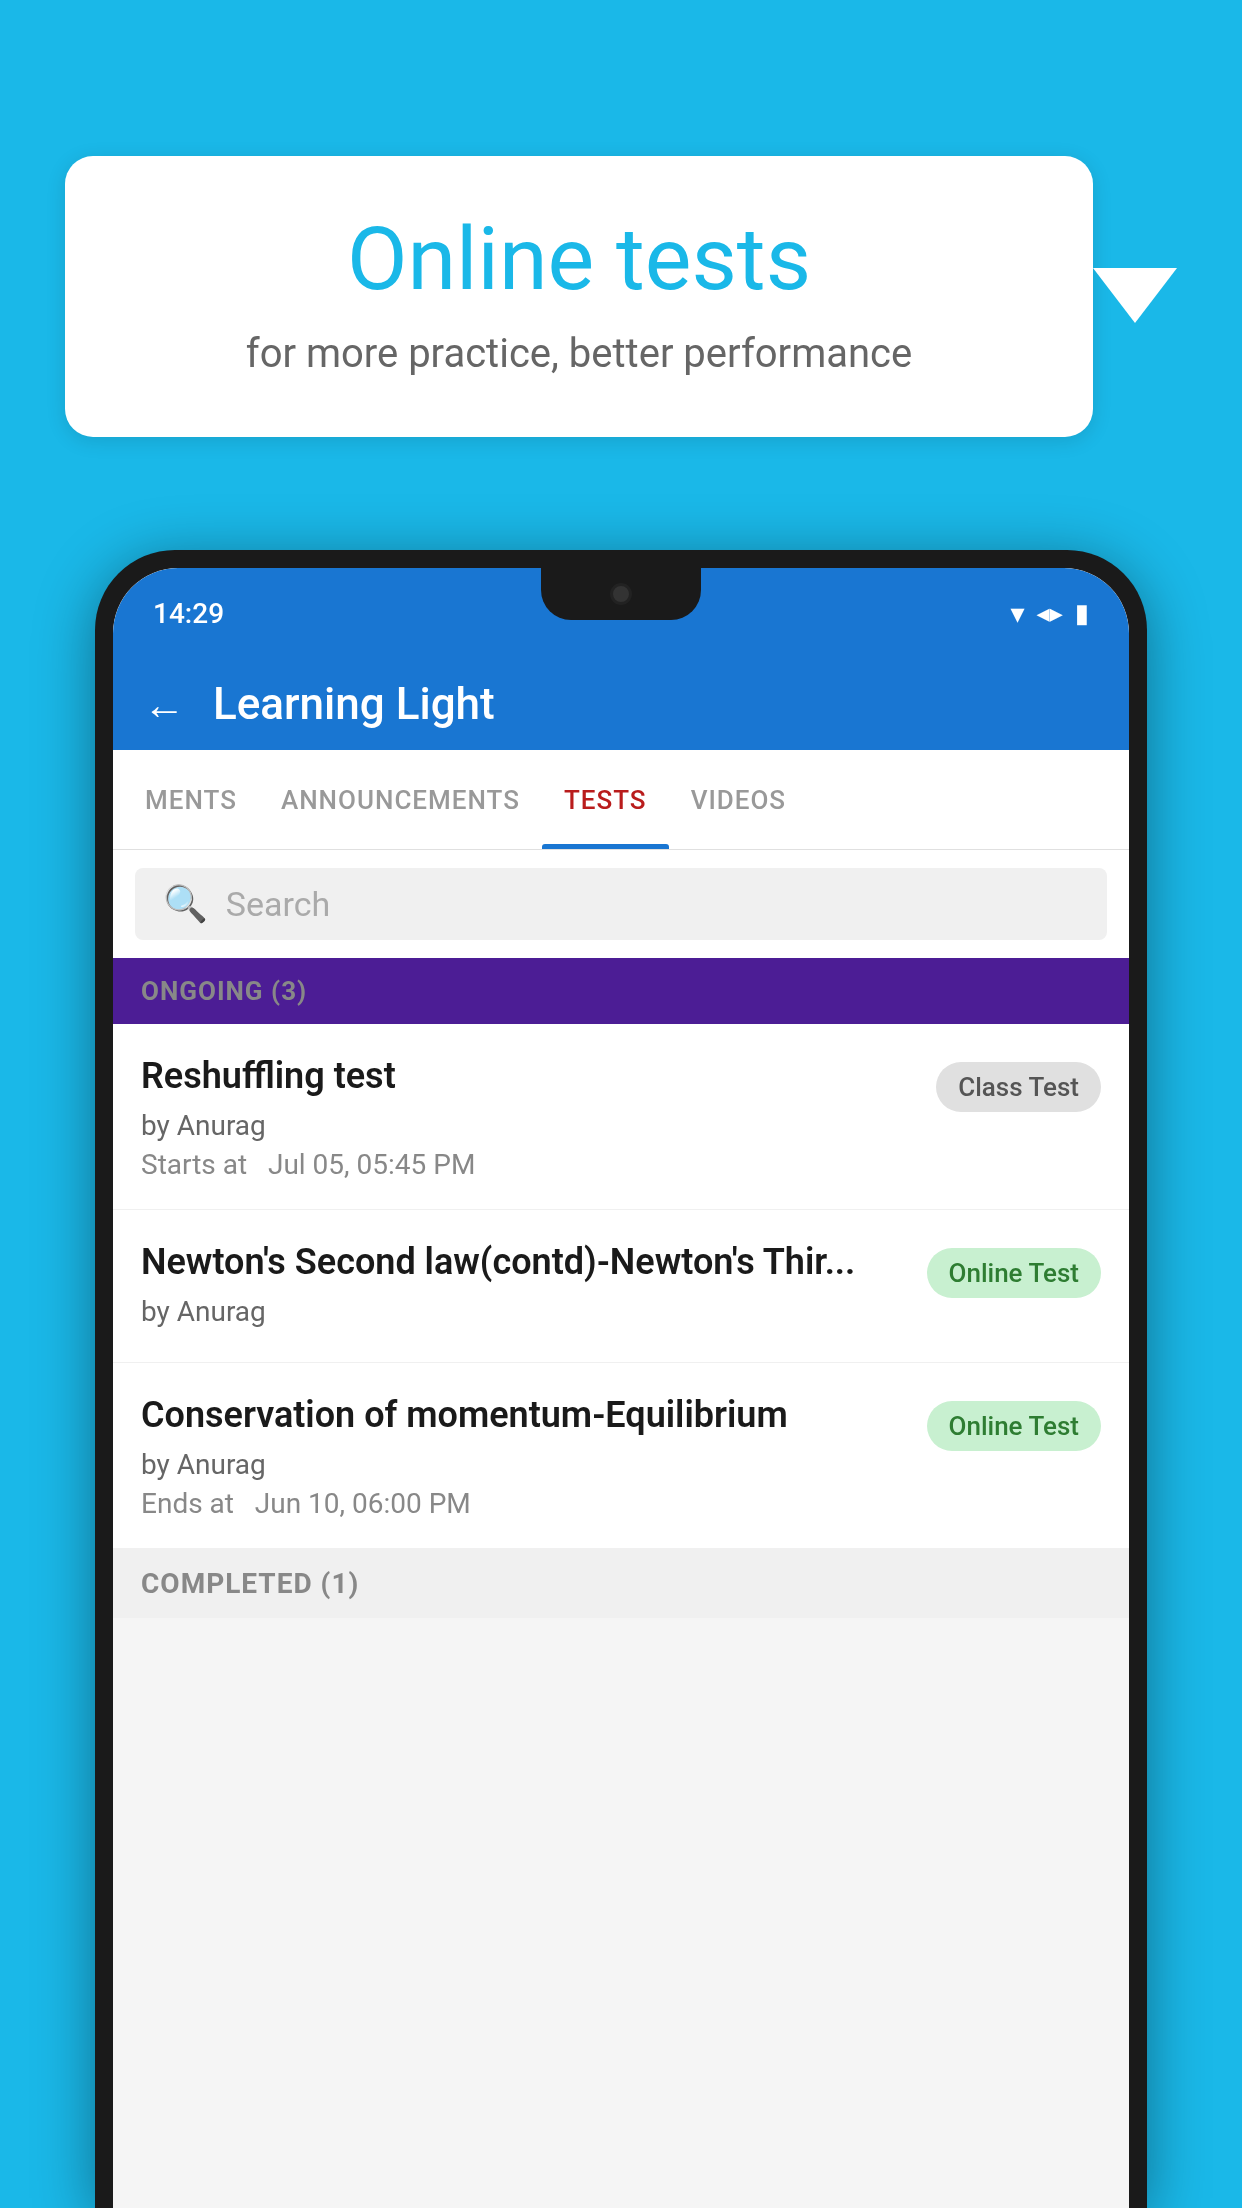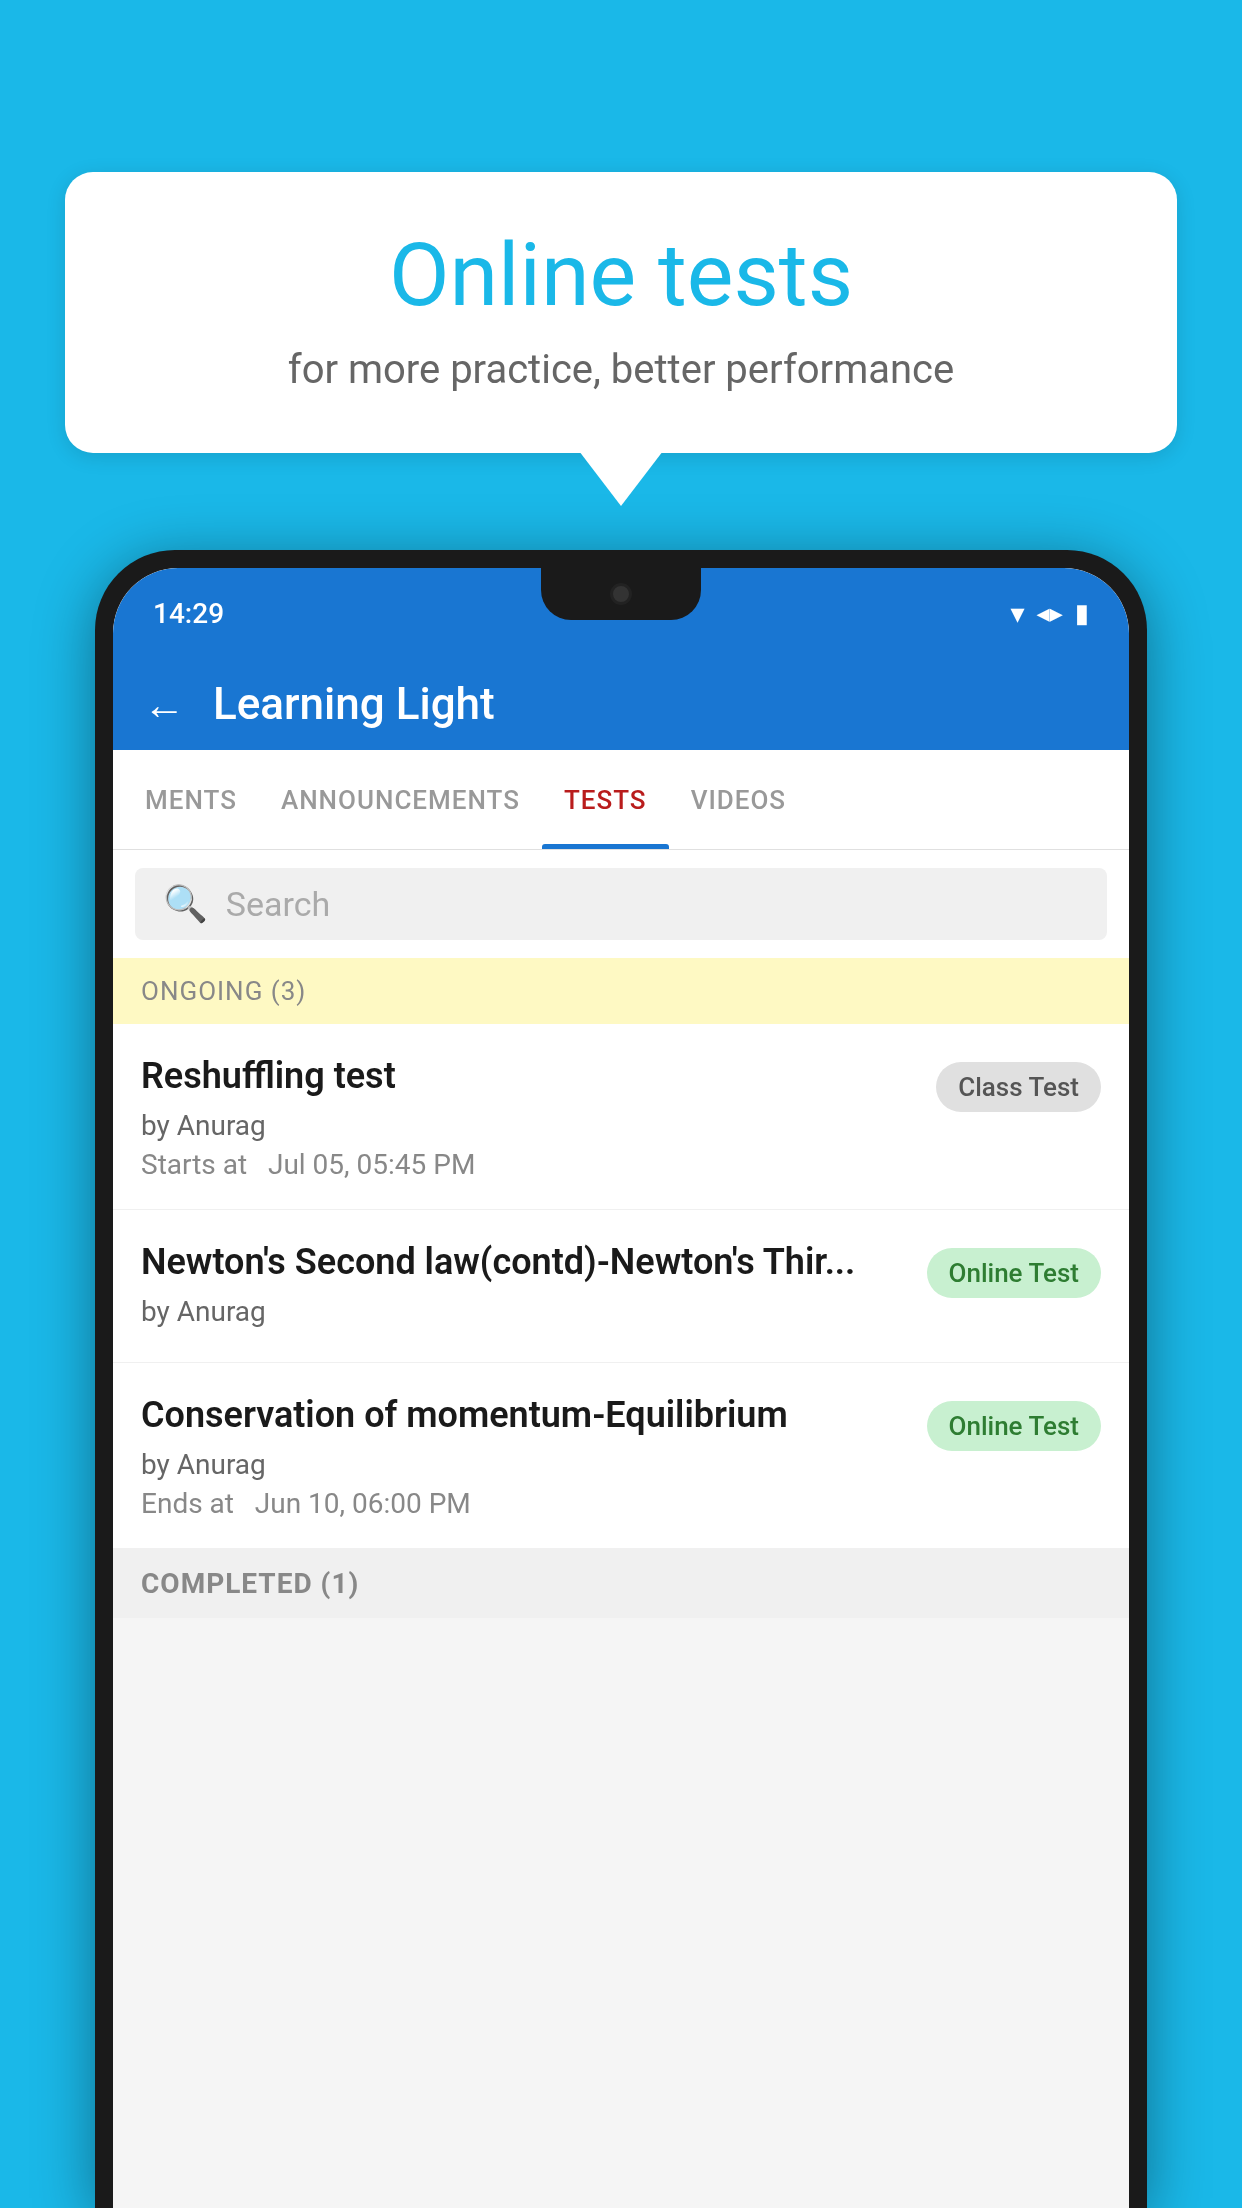--- a/index.html
+++ b/index.html
@@ -9,25 +9,25 @@
       height: 2208px;
       background-color: #1ab8e8;
       font-family: 'Roboto', Arial, sans-serif;
       overflow: hidden;
       position: relative;
     }
 
     
     .speech-bubble-container {
       position: absolute;
-      top: 172px;
+      top: 156px;
       left: 65px;
       right: 65px;
       display: flex;
-      flex-direction: column;
+      flex-direction: row;
       align-items: center;
     }
 
     .speech-bubble {
       background: white;
       border-radius: 28px;
       padding: 55px 60px 60px;
       text-align: center;
       width: 100%;
       box-shadow: 0 4px 20px rgba(0,0,0,0.12);
@@ -223,25 +223,25 @@
       font-size: 36px;
     }
 
     .search-placeholder {
       font-size: 34px;
       color: #aaa;
     }
 
     
     .section-header {
-      background: #fef9c3;
+      background: #4c1d95;
       padding: 18px 28px;
       font-size: 26px;
       color: #888;
-      font-weight: 400;
+      font-weight: 700;
       letter-spacing: 1px;
     }
 
     
     .test-list {
       background: white;
     }
 
     .test-item {
       padding: 30px 28px 28px;

